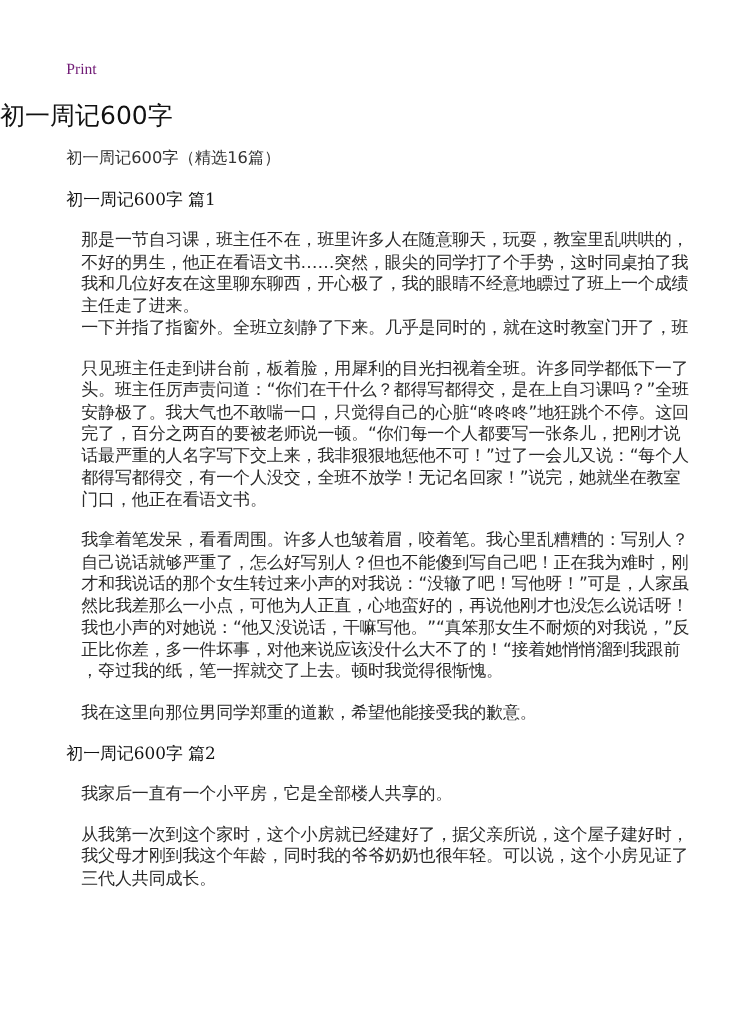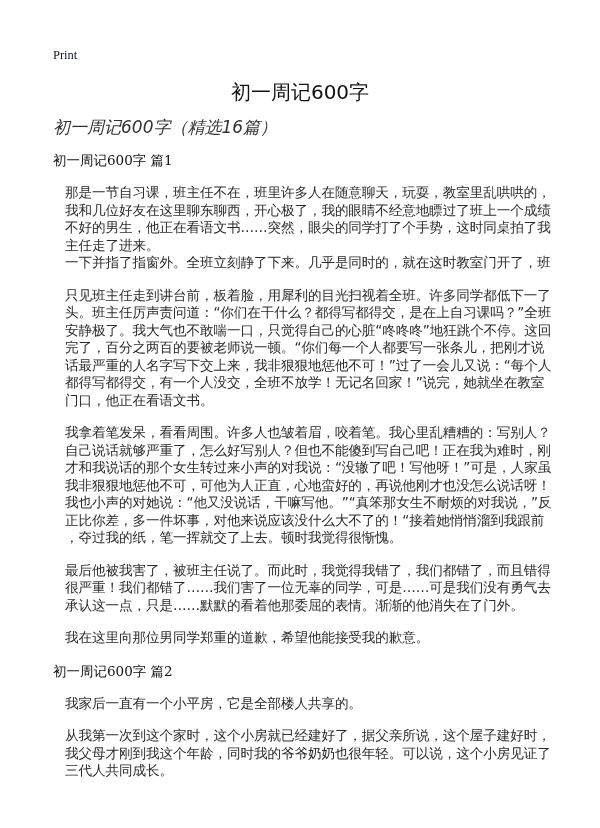--- a/index.html
+++ b/index.html
@@ -14,45 +14,43 @@
       overflow: hidden;
       color: #262626;
       font-family: "DejaVu Sans", sans-serif;
     }
     .print-label {
       position: absolute;
       left: 53px;
       top: 47px;
       font-family: "Liberation Serif", "DejaVu Serif", serif;
       font-size: 12.5px;
-      color: #0f172a;
+      color: #701a75;
       line-height: 16px;
       text-align: center;
     }
     .doc-title {
       position: absolute;
       left: 0;
       width: 600px;
       top: 79px;
-      text-align: center;
       font-size: 20px;
       line-height: 26px;
       color: #111111;
       font-weight: normal;
       margin: 0;
     }
     .subtitle {
       position: absolute;
       left: 53px;
       top: 118px;
-      font-size: 17px;
+      font-size: 13px;
       line-height: 18px;
       color: #333333;
       white-space: nowrap;
-      font-style: italic;
     }
     .content {
       position: absolute;
       left: 53px;
       top: 151px;
       width: 500px;
     }
     .section-heading {
       font-family: "DejaVu Serif", "Liberation Serif", serif;
       font-weight: normal;
@@ -83,51 +81,46 @@
 
 <div class="subtitle">初一周记600字（精选16篇）</div>
 
 <div class="content">
 
   <div>
     <h2 class="section-heading">初一周记600字 篇1</h2>
 
     <p class="para">
       <span class="line">那是一节自习课，班主任不在，班里许多人在随意聊天，玩耍，教室里乱哄哄的，</span>
+      <span class="line">不好的男生，他正在看语文书……突然，眼尖的同学打了个手势，这时同桌拍了我</span>
       <span class="line">我和几位好友在这里聊东聊西，开心极了，我的眼睛不经意地瞟过了班上一个成绩</span>
-      <span class="line">不好的男生，他正在看语文书……突然，眼尖的同学打了个手势，这时同桌拍了我</span>
       <span class="line">主任走了进来。</span>
       <span class="line">一下并指了指窗外。全班立刻静了下来。几乎是同时的，就在这时教室门开了，班</span>
     </p>
 
     <p class="para">
       <span class="line">只见班主任走到讲台前，板着脸，用犀利的目光扫视着全班。许多同学都低下一了</span>
       <span class="line">头。班主任厉声责问道：“你们在干什么？都得写都得交，是在上自习课吗？”全班</span>
       <span class="line">安静极了。我大气也不敢喘一口，只觉得自己的心脏“咚咚咚”地狂跳个不停。这回</span>
       <span class="line">完了，百分之两百的要被老师说一顿。“你们每一个人都要写一张条儿，把刚才说</span>
       <span class="line">话最严重的人名字写下交上来，我非狠狠地惩他不可！”过了一会儿又说：“每个人</span>
       <span class="line">都得写都得交，有一个人没交，全班不放学！无记名回家！”说完，她就坐在教室</span>
       <span class="line">门口，他正在看语文书。</span>
     </p>
 
     <p class="para">
       <span class="line">我拿着笔发呆，看看周围。许多人也皱着眉，咬着笔。我心里乱糟糟的：写别人？</span>
       <span class="line">自己说话就够严重了，怎么好写别人？但也不能傻到写自己吧！正在我为难时，刚</span>
       <span class="line">才和我说话的那个女生转过来小声的对我说：“没辙了吧！写他呀！”可是，人家虽</span>
-      <span class="line">我非狠狠地惩他不可，可他为人正直，心地蛮好的，再说他刚才也没怎么说话呀！</span>
+      <span class="line">然比我差那么一小点，可他为人正直，心地蛮好的，再说他刚才也没怎么说话呀！</span>
       <span class="line">我也小声的对她说：“他又没说话，干嘛写他。”“真笨那女生不耐烦的对我说，”反</span>
       <span class="line">正比你差，多一件坏事，对他来说应该没什么大不了的！“接着她悄悄溜到我跟前</span>
       <span class="line">，夺过我的纸，笔一挥就交了上去。顿时我觉得很惭愧。</span>
     </p>
 
-    <p class="para">
-      <span class="line">最后他被我害了，被班主任说了。而此时，我觉得我错了，我们都错了，而且错得</span>
-      <span class="line">很严重！我们都错了……我们害了一位无辜的同学，可是……可是我们没有勇气去</span>
-      <span class="line">承认这一点，只是……默默的看着他那委屈的表情。渐渐的他消失在了门外。</span>
-    </p>
 
     <p class="para">
       <span class="line">我在这里向那位男同学郑重的道歉，希望他能接受我的歉意。</span>
     </p>
   </div>
 
   <div>
     <h2 class="section-heading">初一周记600字 篇2</h2>
 
     <p class="para">

